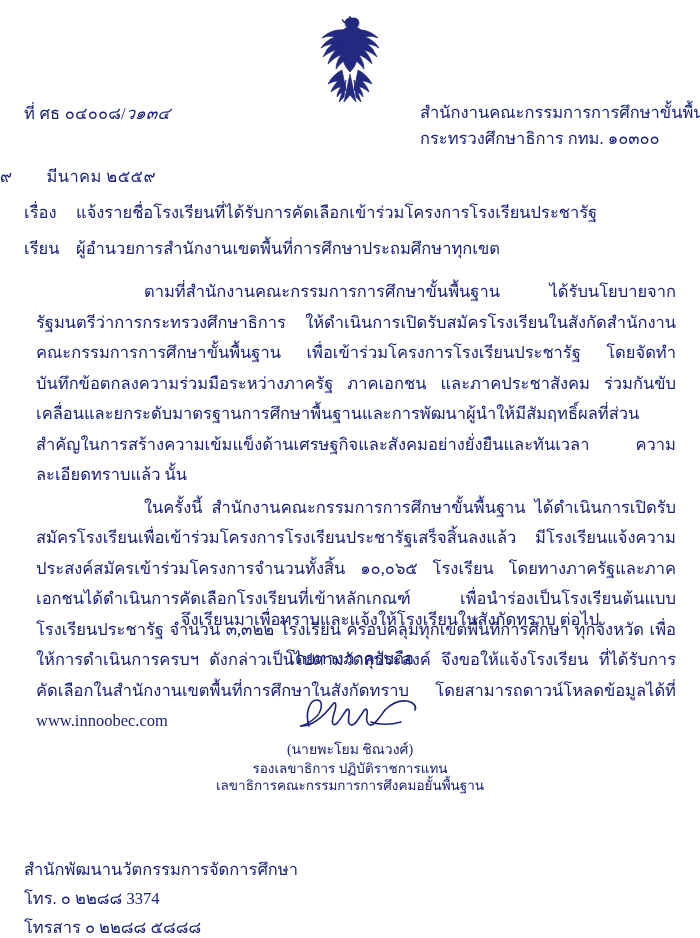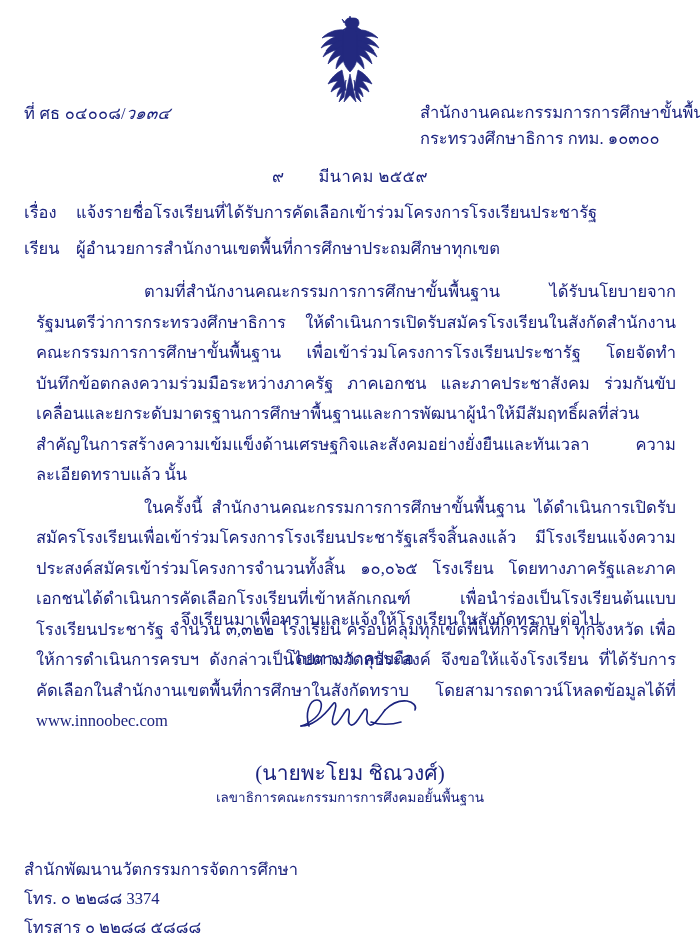--- a/index.html
+++ b/index.html
@@ -65,21 +65,21 @@
   .hdr-right .line2 {
     display: block;
     text-align: left;
   }
 
   .date-line {
     position: absolute;
     top: 163px;
     left: 0;
     width: 700px;
-    text-align: center;
+    text-align: left;
     font-size: 16.5px;
     letter-spacing: .4px;
   }
   .date-line .day {
     display: inline-block;
     margin-right: 34px;
   }
 
   
   .field-row {
@@ -146,22 +146,22 @@
     width: 700px;
     text-align: center;
   }
   .sig-scribble {
     height: 46px;
     display: flex;
     justify-content: center;
     align-items: flex-end;
   }
   .sig-name {
-    font-size: 21px;
-    margin-top: 20px;
+    font-size: 14px;
+    margin-top: 2px;
   }
   .sig-title1, .sig-title2 {
     font-size: 13.5px;
     line-height: 17px;
   }
 
   
   .footer {
     position: absolute;
     left: 24px;
@@ -238,20 +238,21 @@
       <svg width="150" height="44" viewBox="0 0 150 44" aria-hidden="true">
         <g fill="none" stroke="#1b237e" stroke-width="1.6" stroke-linecap="round">
           <path d="M34 34 C30 22 34 8 42 8 C49 8 47 20 40 26 C34 31 30 33 26 34"></path>
           <path d="M26 34 C40 34 52 20 58 12 C60 9 62 12 60 18 C58 25 56 30 58 32 C61 35 66 26 70 20 C73 15 75 17 74 23 C73 29 73 32 76 33 C80 34 84 26 88 20 C91 15 93 17 92 23 C91 29 92 32 95 33 C99 34 104 26 110 18"></path>
           <path d="M110 18 C116 12 124 8 132 9 C138 10 142 14 140 18"></path>
           <path d="M96 30 C104 33 116 33 126 30"></path>
         </g>
       </svg>
     </div>
     <div class="sig-name">(นายพะโยม ชิณวงศ์)</div>
+    <div class="sig-title1">รองเลขาธิการ ปฏิบัติราชการแทน</div>
     <div class="sig-title2">เลขาธิการคณะกรรมการการศึงคมอยั้นพื้นฐาน</div>
   </div>
 
   <div class="footer">
     <div>สำนักพัฒนานวัตกรรมการจัดการศึกษา</div>
     <div>โทร. ๐ ๒๒๘๘ 3374</div>
     <div>โทรสาร ๐ ๒๒๘๘ ๕๘๘๘</div>
   </div>
 
 </div>

